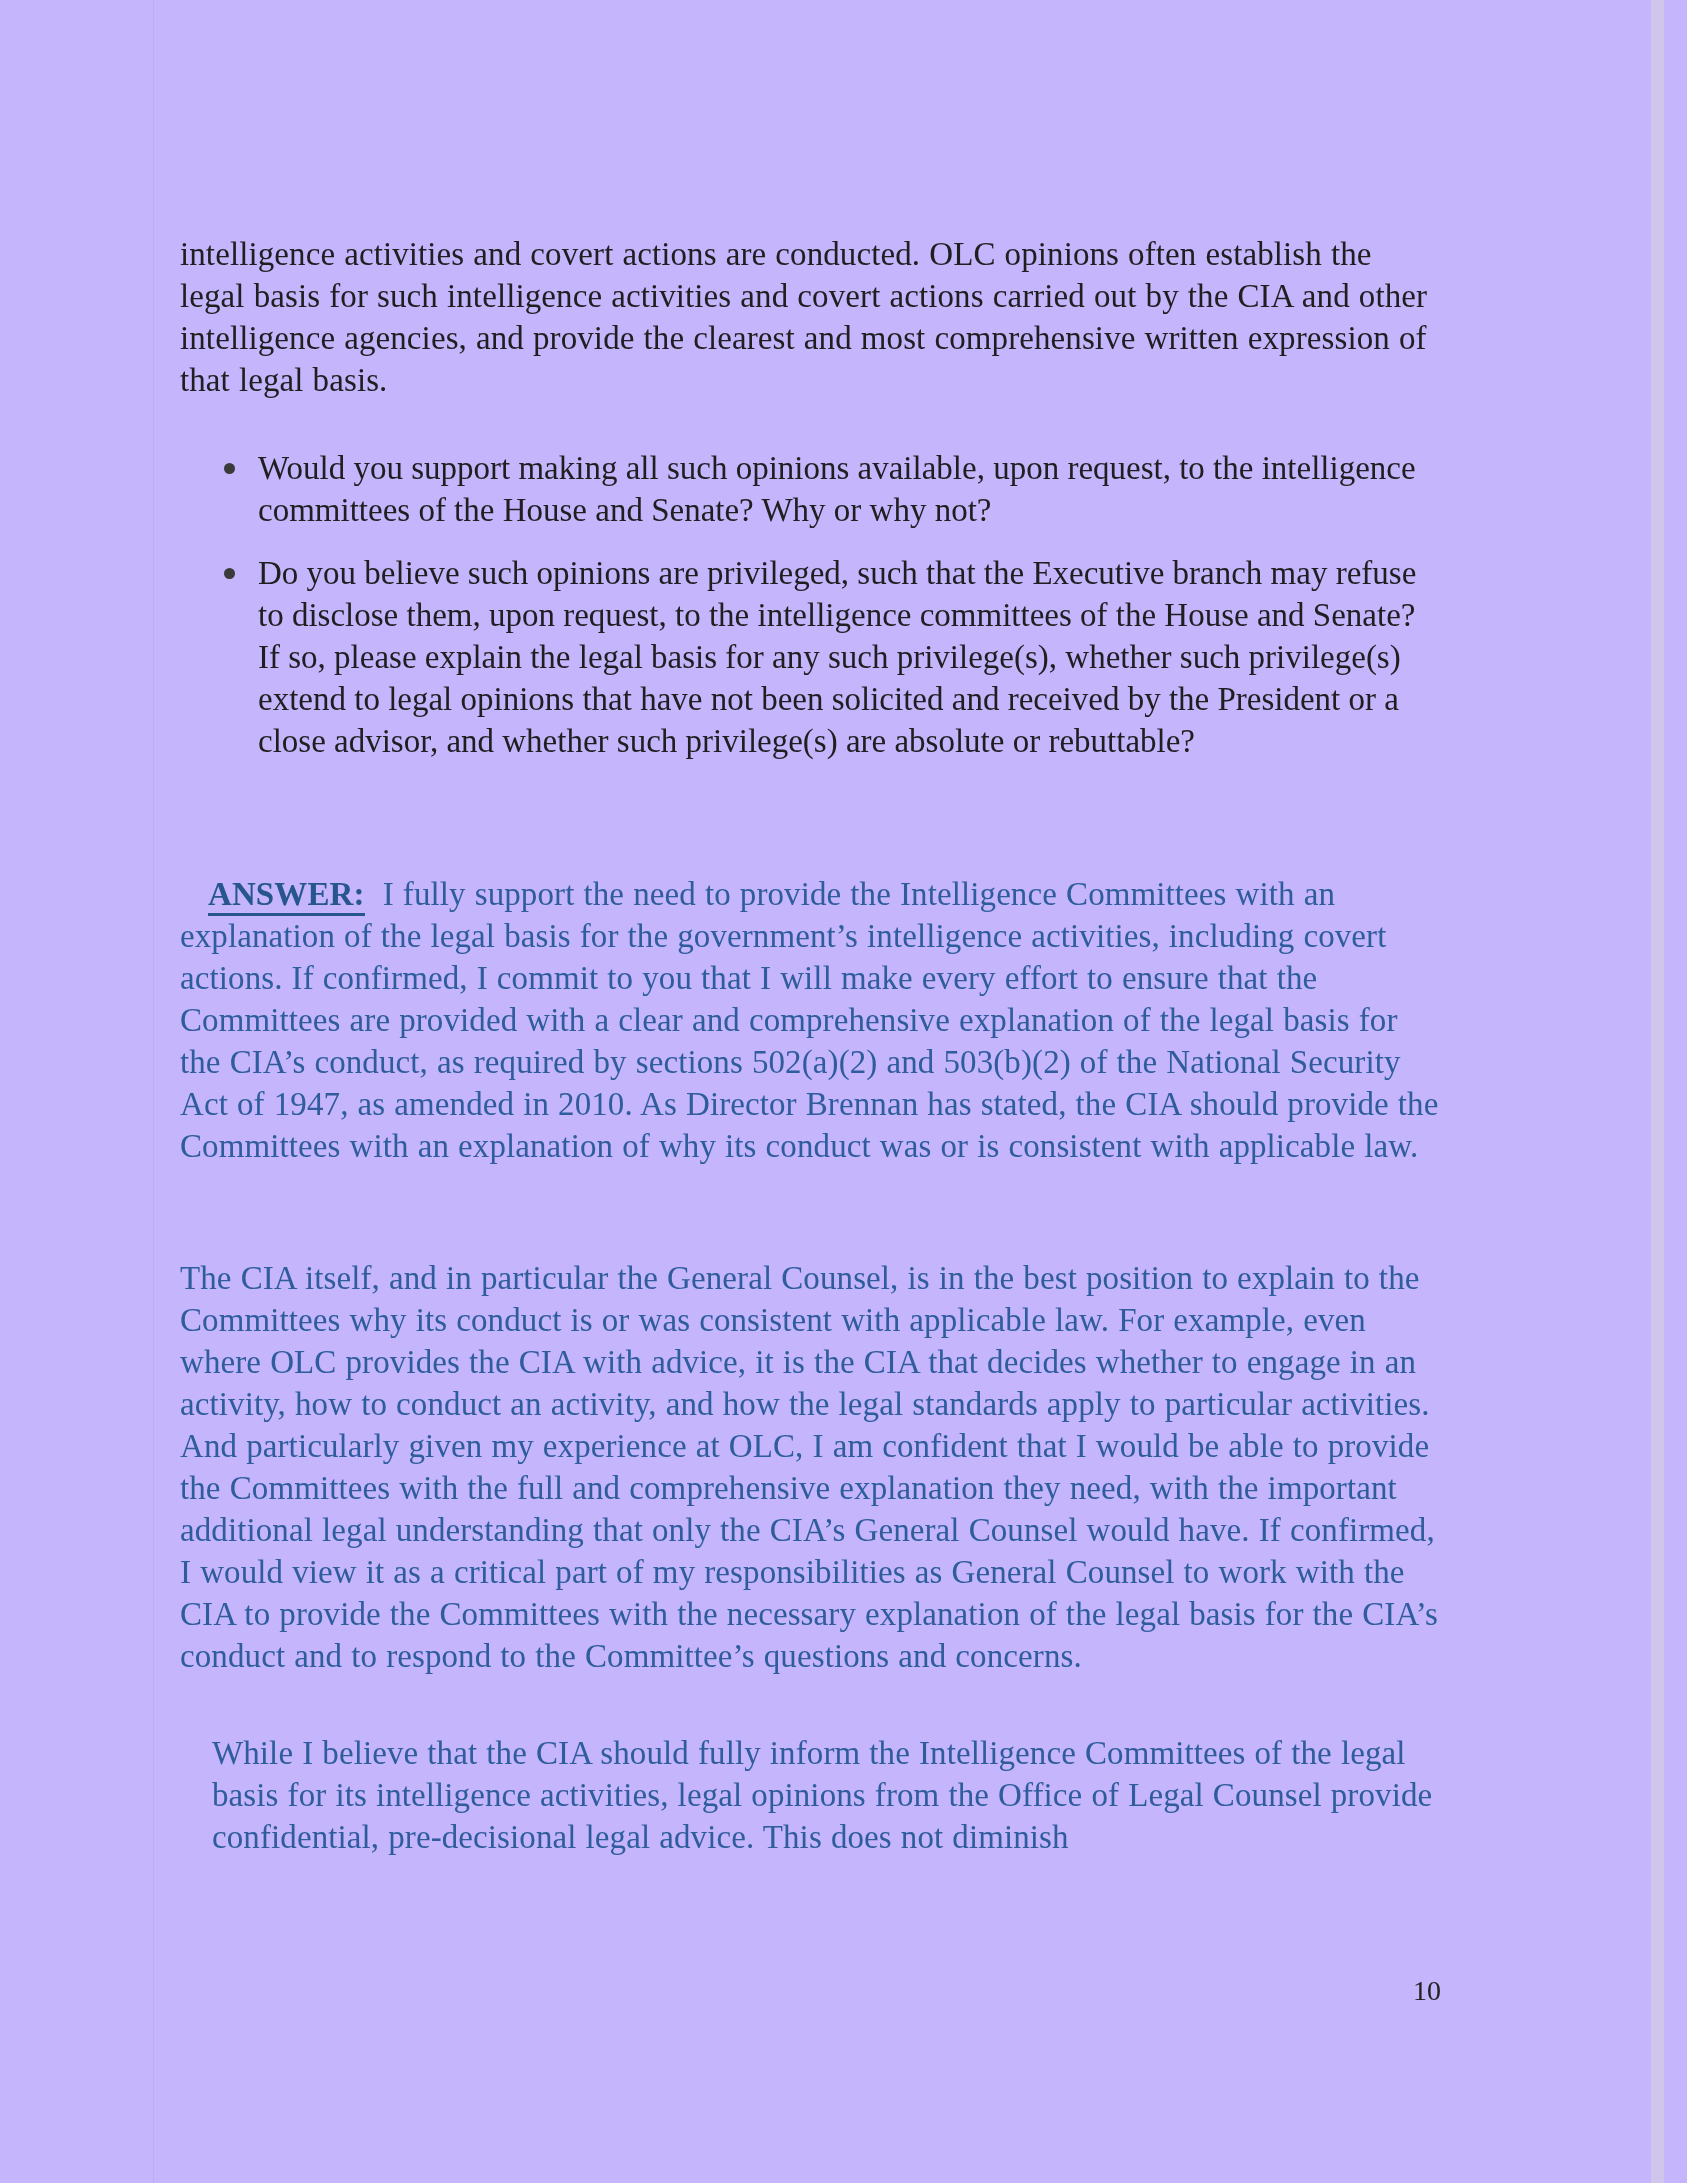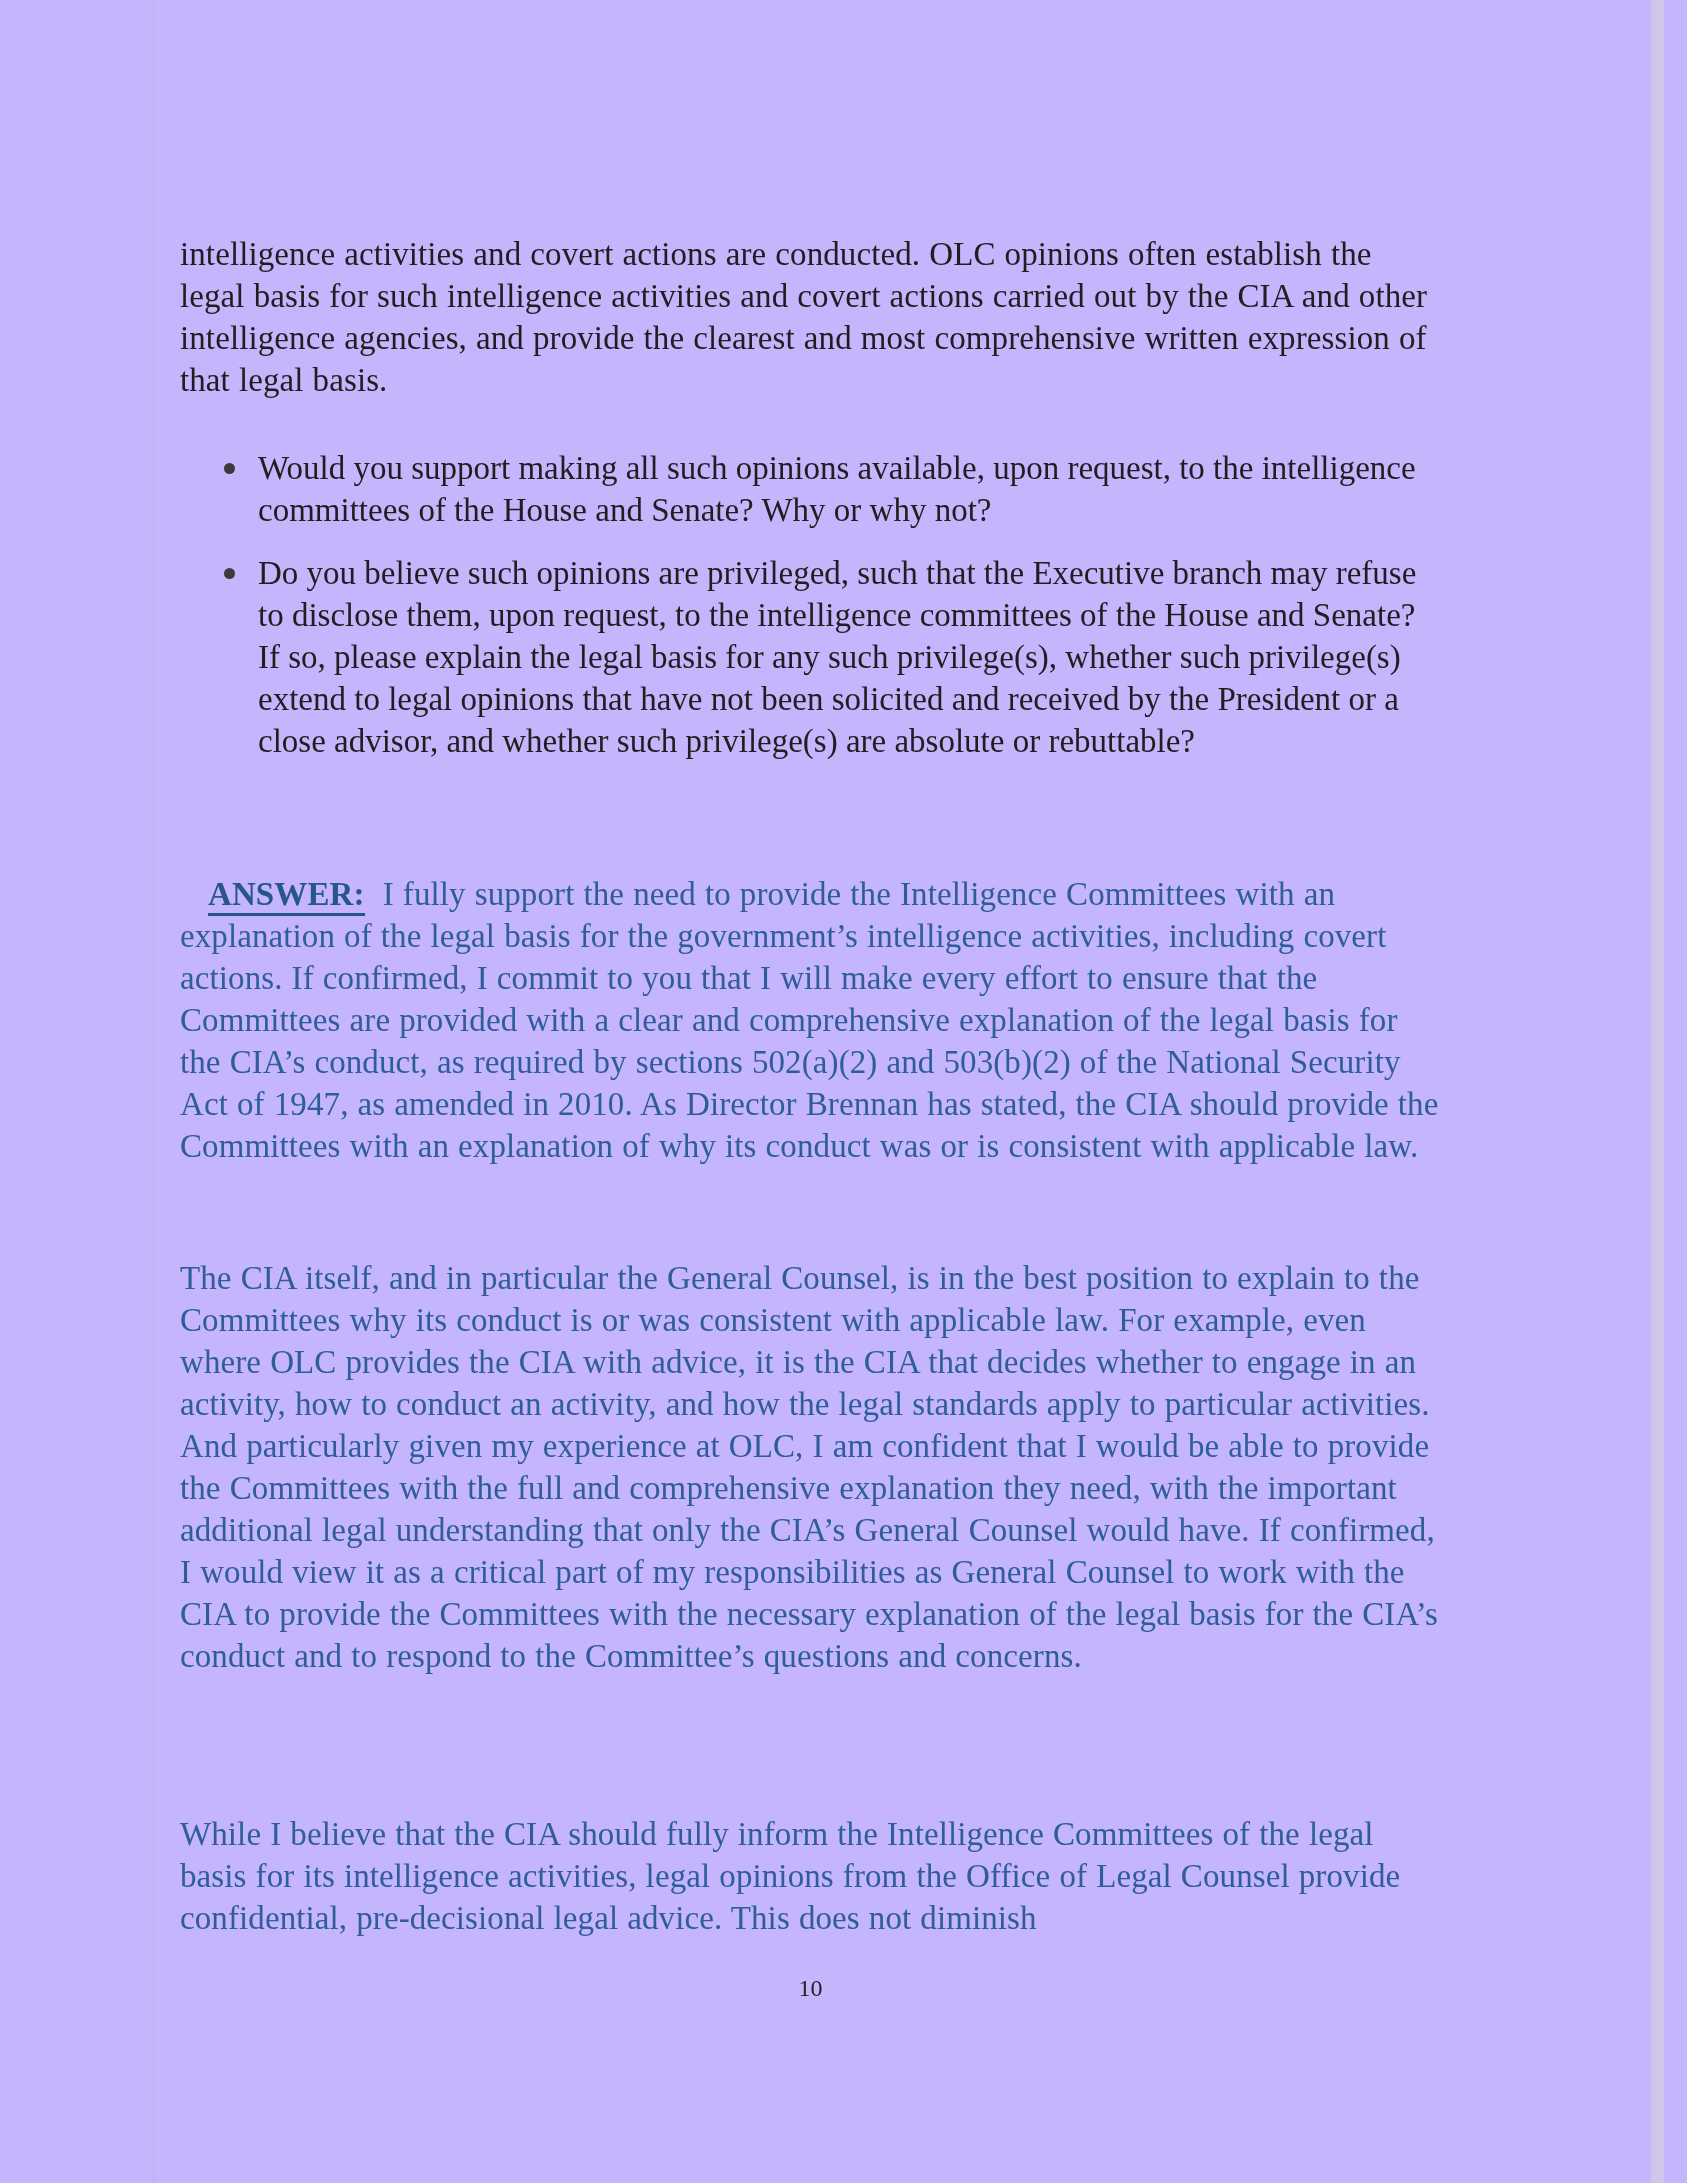--- a/index.html
+++ b/index.html
@@ -58,38 +58,38 @@
     border-radius: 50%;
     background: #3a3a3a;
   }
   .bullet .bullet-text {
     display: block;
     padding-left: 78px;
   }
 
   .answer-p1 { top: 873px; }
   .answer-p2 { top: 1257px; }
-  .answer-p3 { top: 1813px; }
+  .answer-p3 { top: 1732px; margin-left: 32px; }
 
   .answer-label {
     font-weight: bold;
     color: #27568f;
     border-bottom: 3.3px solid #27568f;
     padding-bottom: 0.7px;
     margin-right: 0.55em;
     margin-left: 28px;
   }
 
   .page-number {
     position: absolute;
     top: 1975px;
     left: 180px;
     width: 1261px;
-    text-align: center;
-    font-size: 24px;
+    text-align: right;
+    font-size: 28px;
     color: #222222;
   }
 </style>
 </head>
 <body>
 
 <div class="page">
 
   <div class="scan-line"></div>
   <div class="scan-band"></div>

